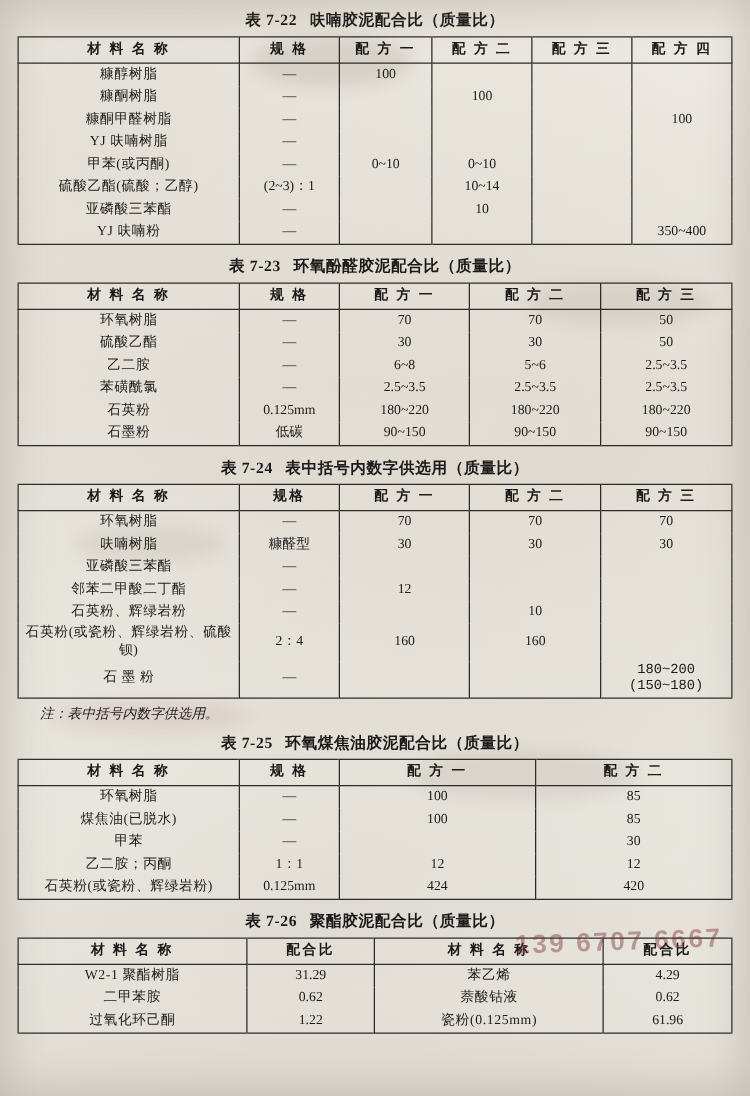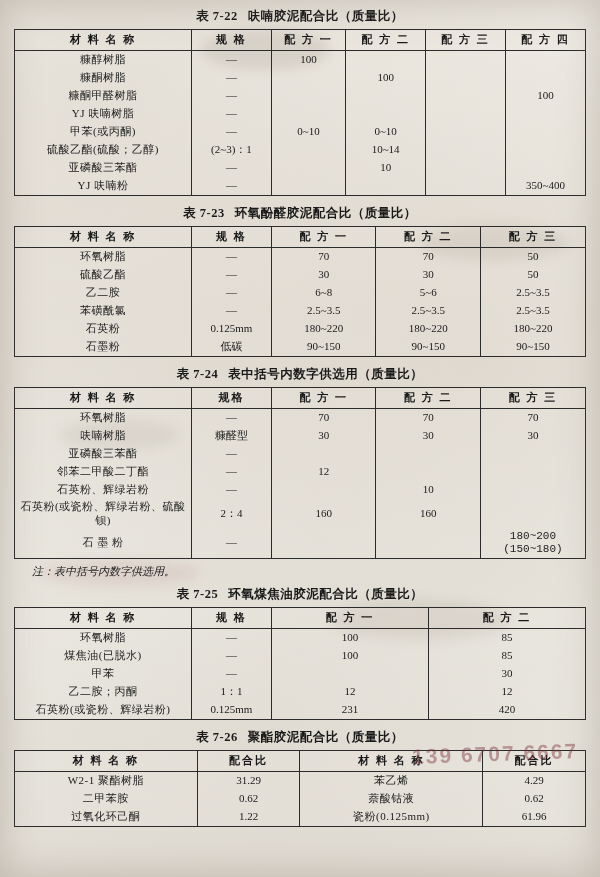--- a/index.html
+++ b/index.html
@@ -360,21 +360,21 @@
         </tr>
         <tr>
           <td class="left">乙二胺；丙酮</td>
           <td>1：1</td>
           <td>12</td>
           <td>12</td>
         </tr>
         <tr>
           <td class="left">石英粉(或瓷粉、辉绿岩粉)</td>
           <td>0.125mm</td>
-          <td>231</td>
+          <td>424</td>
           <td>420</td>
         </tr>
       </tbody>
     </table>
 
     <div class="gap"></div>
 
     <div class="tbl-title">
       <span class="num">表 7-26</span><span>聚酯胶泥配合比（质量比）</span>
     </div>

